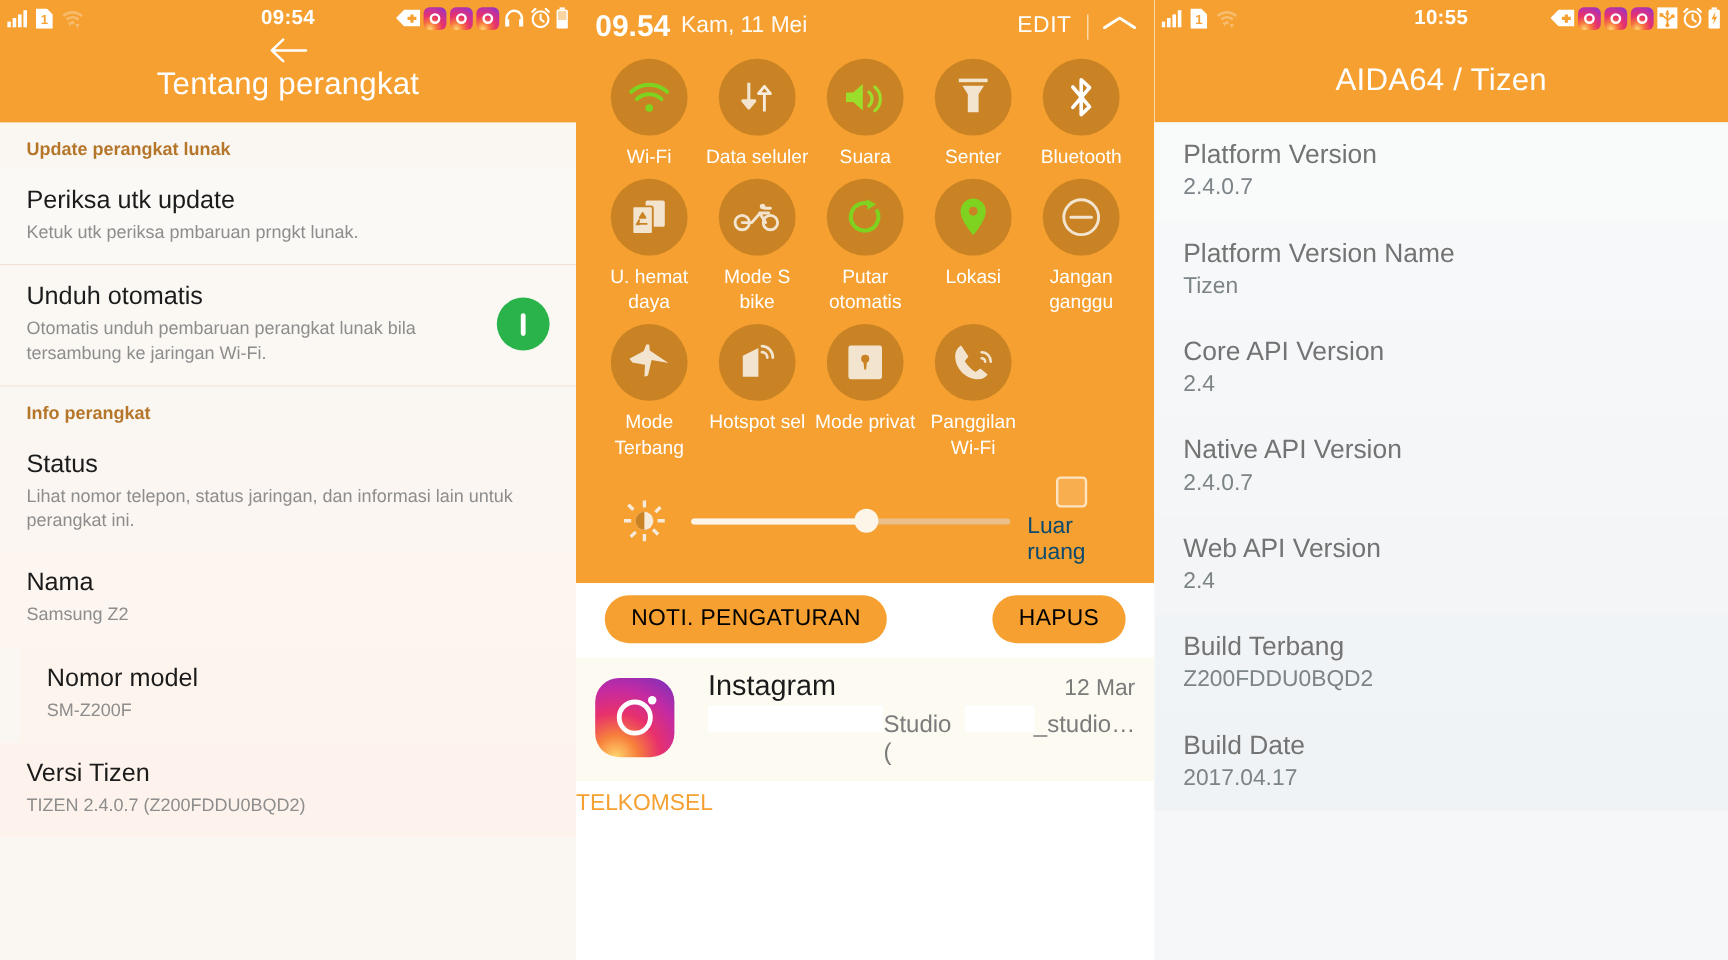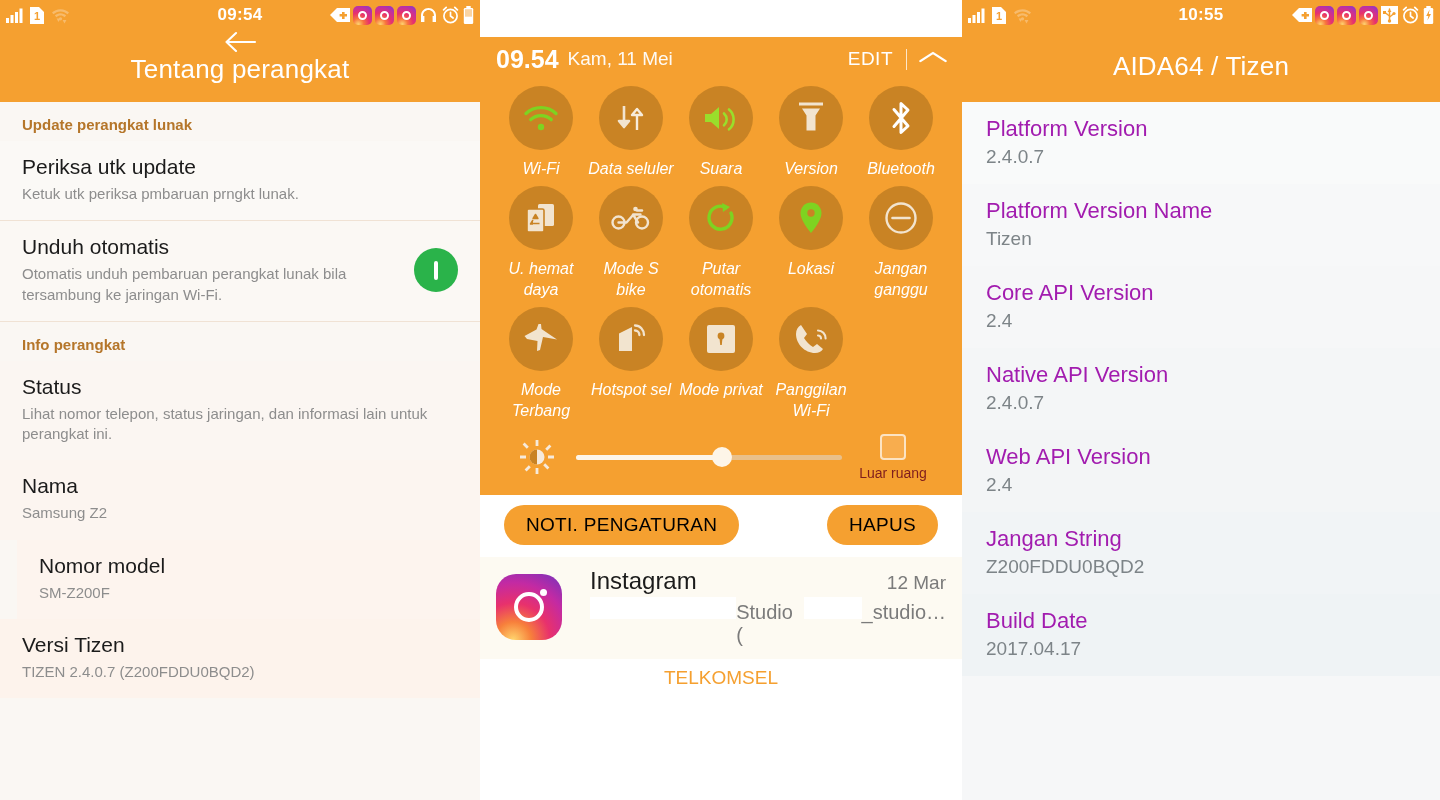--- a/index.html
+++ b/index.html
@@ -85,36 +85,34 @@
   .bg-c { background: #fbf6f2; }
   .bg-d { background: #fcf5f0; }
   .bg-e { background: #fdf4ee; margin-left: 17px; }
   .bg-f { background: #fdf3ec; }
 
   
   .panel2 { width: 482px; background: #ffffff; }
   .qs-top {
     background: #f5a030; color: #fff;
     padding: 0 16px;
-    margin-top: 37px;
   }
   .qs-header {
     display: flex; align-items: center; height: 44px;
   }
   .qs-time { font-size: 25px; font-weight: bold; }
   .qs-date { font-size: 19px; margin-left: 9px; color: #fff; opacity: .95; }
   .qs-actions { margin-left: auto; display: flex; align-items: center; gap: 13px; }
   .qs-edit { font-size: 19px; letter-spacing: .5px; }
   .qs-divider { width: 1px; height: 21px; background: rgba(255,255,255,.75); }
   .qs-chevron { font-size: 19px; transform: scaleX(1.25); }
 
   .qs-grid {
     display: grid; grid-template-columns: repeat(5, 1fr);
     row-gap: 2px;
-    font-style: italic;
   }
   .qs-tile {
     display: flex; flex-direction: column; align-items: center;
     padding-top: 5px;
   }
   .qs-circle {
     width: 64px; height: 64px; border-radius: 50%;
     background: #c98324;
     display: flex; align-items: center; justify-content: center;
     margin-bottom: 8px;
@@ -133,21 +131,21 @@
   .slider-fill { height: 5px; background: #fdf5e8; border-radius: 3px; }
   .slider-knob {
     width: 20px; height: 20px; border-radius: 50%; background: #fdf5e8;
     position: absolute; top: -7.5px;
   }
   .auto-box { width: 74px; display: flex; flex-direction: column; align-items: center; }
   .auto-check {
     width: 26px; height: 26px; border: 2px solid #fce3c2; border-radius: 4px;
     background: #f8ad4e;
   }
-  .auto-label { font-size: 14px; color: #7f1d1d; margin-top: 5px; text-align: center; }
+  .auto-label { font-size: 19px; color: #0c4a6e; margin-top: 5px; }
 
   .qs-buttons {
     background: #fff; display: flex; align-items: center;
     padding: 10px 24px 12px 24px; justify-content: space-between;
   }
   .pill {
     background: #f5a030; color: #000000; border: none; border-radius: 20px;
     font-size: 19px; padding: 9px 22px; font-family: inherit;
     letter-spacing: .3px;
   }
@@ -169,28 +167,28 @@
     width: 7px; height: 7px; background: #fff; border-radius: 50%;
     position: absolute; top: 15px; right: 15px;
   }
   .noti-body { flex: 1; }
   .noti-line1 { display: flex; align-items: baseline; }
   .noti-app { font-size: 24px; color: #1b1b1b; }
   .noti-time { margin-left: auto; font-size: 19px; color: #7b7b7b; }
   .noti-line2 { display: flex; align-items: baseline; font-size: 20px; color: #7b7b7b; margin-top: 2px;}
   .redact { display: inline-block; background: #ffffff; height: 22px; }
   .carrier {
-    text-align: center; color: #f5a030; font-size: 19px;
+    text-align: left; color: #f5a030; font-size: 19px;
     padding: 8px 0 10px 0; background: #ffffff;
   }
 
   
   .panel3 { width: 478px; background: #f6f7f8; }
   .aida-row { padding: 14px 24px 16px 24px; }
-  .aida-key { font-size: 22px; color: #a21caf; margin-bottom: 4px; }
+  .aida-key { font-size: 22px; color: #737373; margin-bottom: 4px; }
   .aida-val { font-size: 19px; color: #7d8488; }
   .a-bg0 { background: #f9fafa; }
   .a-bg1 { background: #f7f8f9; }
   .a-bg2 { background: #f6f7f8; }
   .a-bg3 { background: #f4f6f7; }
   .a-bg4 { background: #f3f5f6; }
   .a-bg5 { background: #f1f4f6; }
   .a-bg6 { background: #eff3f5; }
 </style>
 </head>
@@ -381,21 +379,21 @@
           <div class="qs-label">Suara</div>
         </div>
 
         <div class="qs-tile">
           <div class="qs-circle">
             <svg width="26" height="34" viewBox="0 0 26 34">
                 <rect x="1" y="1.5" width="24" height="3" fill="#f2e4cf"></rect>
                 <path d="M4 7.5h18l-4.5 7v15h-9v-15z" fill="#f2e4cf"></path>
               </svg>
           </div>
-          <div class="qs-label">Version</div>
+          <div class="qs-label">Senter</div>
         </div>
 
         <div class="qs-tile">
           <div class="qs-circle">
             <svg width="28" height="36" viewBox="0 0 28 36">
                 <path d="M7 9.5L21 26l-7 6.5V3.5L21 10 7 26.5" fill="none" stroke="#fff" stroke-width="3" stroke-linecap="round" stroke-linejoin="round"></path>
               </svg>
           </div>
           <div class="qs-label">Bluetooth</div>
         </div>
@@ -648,21 +646,21 @@
     </div>
     <div class="aida-row a-bg3">
       <div class="aida-key">Native API Version</div>
       <div class="aida-val">2.4.0.7</div>
     </div>
     <div class="aida-row a-bg4">
       <div class="aida-key">Web API Version</div>
       <div class="aida-val">2.4</div>
     </div>
     <div class="aida-row a-bg5">
-      <div class="aida-key">Jangan String</div>
+      <div class="aida-key">Build Terbang</div>
       <div class="aida-val">Z200FDDU0BQD2</div>
     </div>
     <div class="aida-row a-bg6">
       <div class="aida-key">Build Date</div>
       <div class="aida-val">2017.04.17</div>
     </div>
   </div>
 
 </div>
 

